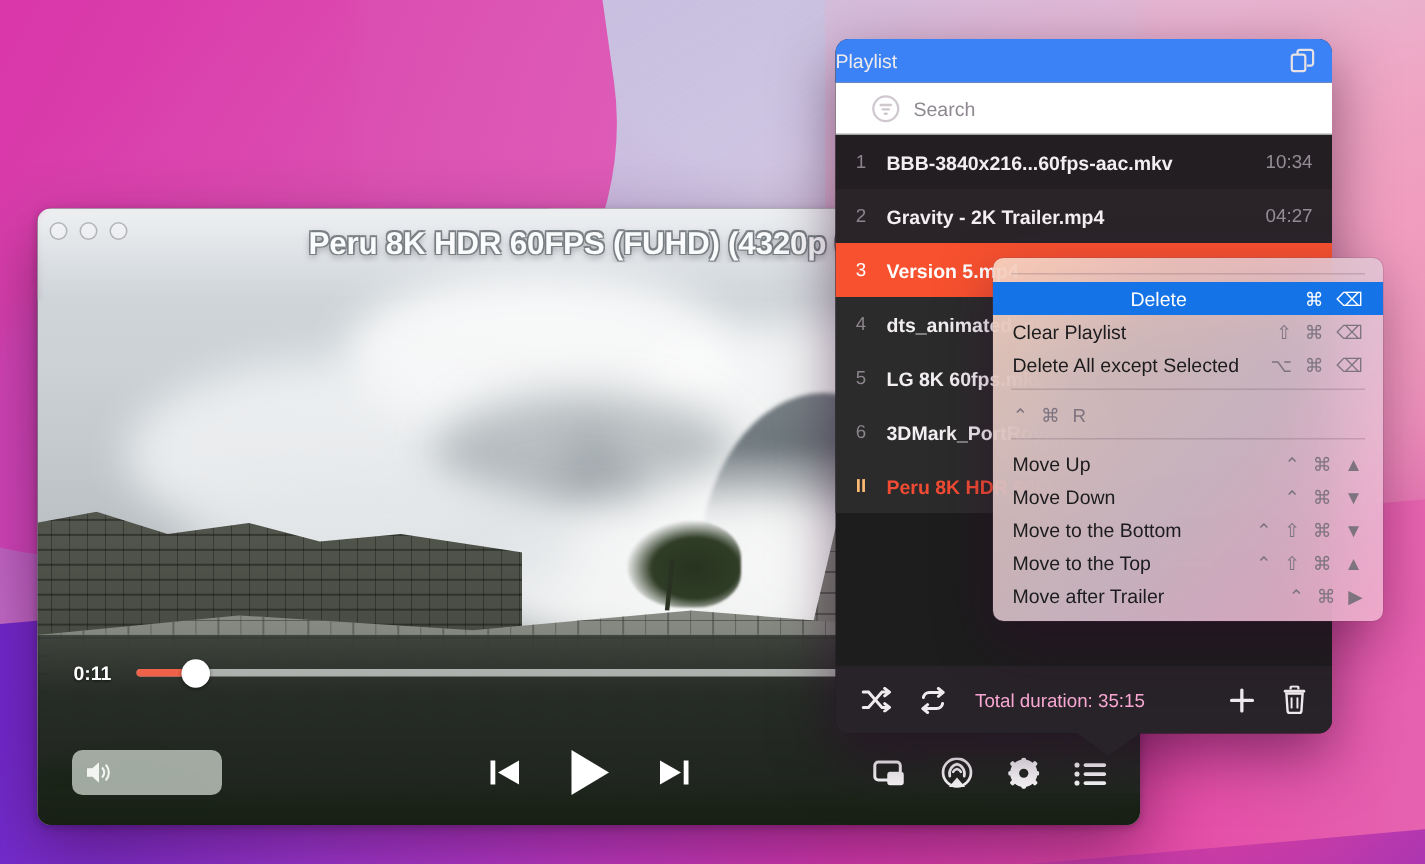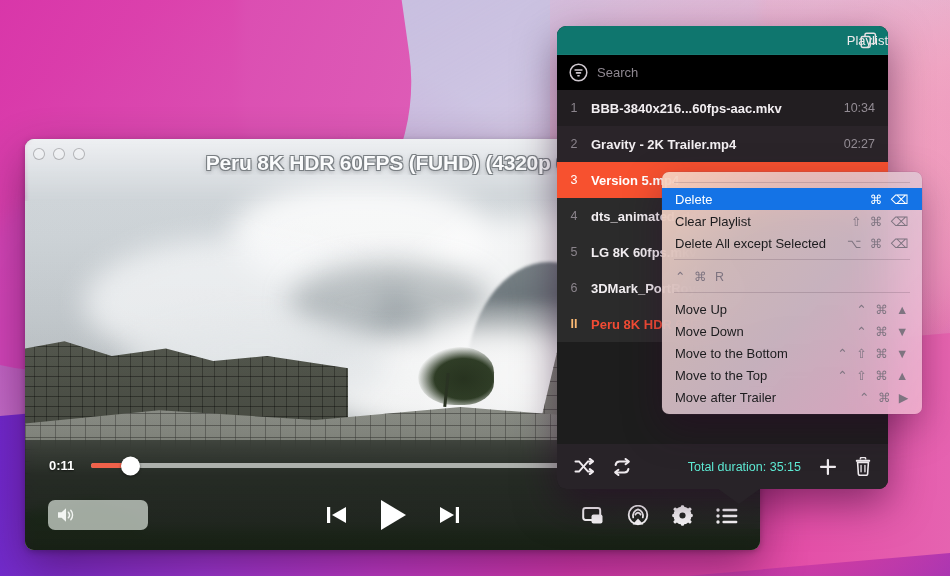--- a/index.html
+++ b/index.html
@@ -190,21 +190,21 @@
        1px -1px 0 rgba(120,125,130,0.95),
       -1px  1px 0 rgba(120,125,130,0.95),
        1px  1px 0 rgba(120,125,130,0.95),
        0 2px 5px rgba(60,60,65,0.5);
     white-space: nowrap;
     overflow: hidden;
   }
 
   
   #controlbar {
-    position: absolute; left: 0; bottom: 0; width: 100%; height: 110px;
+    position: absolute; left: 0; bottom: 0; width: 100%; height: 127px;
     background: linear-gradient(180deg, rgba(24,30,24,0.60) 0%, rgba(22,28,22,0.82) 32%, rgba(20,26,20,0.86) 100%);
     backdrop-filter: blur(6px);
   }
   #seek-row {
     position: absolute; left: 24px; right: 24px; top: 18px;
     display: flex; align-items: center; gap: 12px;
   }
   #cur-time {
     font-size: 13px; font-weight: bold; color: #ffffff;
     min-width: 30px;
@@ -258,36 +258,36 @@
     box-shadow: 0 14px 40px rgba(40,0,40,0.5);
     overflow: visible;
   }
   #pl-clip {
     position: absolute; inset: 0;
     border-radius: 9px;
     overflow: hidden;
   }
   #pl-header {
     height: 29px;
-    background: #0f766e;
-    display: flex; align-items: center; justify-content: flex-end;
+    background: #3b82f6;
+    display: flex; align-items: center; justify-content: flex-start;
     position: relative;
     border-bottom: 1px solid rgba(255,255,255,0.04);
   }
   #pl-title {
     font-size: 13px; color: #eeeaec; font-weight: normal;
   }
   #pl-copy-btn {
     position: absolute; right: 11px; top: 6px;
   }
   #pl-search {
     height: 35px;
-    background: #000000;
+    background: #ffffff;
     display: flex; align-items: center;
-    gap: 9px; padding-left: 12px;
+    gap: 9px; padding-left: 24px;
     border-bottom: 1px solid rgba(0,0,0,0.35);
   }
   #pl-search-text { font-size: 13px; color: #8e8790; }
   #pl-list { background: #241f23; }
   .pl-row {
     height: 36px;
     display: flex; align-items: center;
     padding: 0 13px 0 0;
     position: relative;
   }
@@ -316,22 +316,22 @@
   .pl-row.playing .name { color: #f24b34; }
   #pl-footer {
     position: absolute; left: 0; bottom: 0; width: 100%;
     height: 45px;
     background: #282328;
     display: flex; align-items: center;
     padding: 0 17px;
     gap: 18px;
   }
   #pl-total {
-    flex: 1; text-align: right;
-    font-size: 12.5px; color: #5eead4;
+    flex: 1; text-align: left;
+    font-size: 12.5px; color: #f9a8d4;
   }
   #pl-tail {
     position: absolute;
     left: 160px; bottom: -15px;
     width: 44px; height: 16px;
     overflow: hidden;
   }
   #pl-tail i {
     display: block;
     width: 44px; height: 16px;
@@ -360,21 +360,21 @@
     color: #1c1c1e;
   }
   .mi .lbl { flex: 1; white-space: nowrap; }
   .mi .sc {
     font-size: 12.5px;
     color: #7e7480;
     letter-spacing: 2.5px;
     font-family: "Liberation Sans", sans-serif;
     white-space: nowrap;
   }
-  .mi.hl { background: #1473e6; color: #ffffff; }
+  .mi.hl { background: #1473e6; color: #ffffff; text-align: center; }
   .mi.hl .sc { color: #ffffff; }
   .msep {
     height: 1px; margin: 5px 12px;
     background: rgba(90,70,85,0.22);
   }
 </style>
 </head>
 <body>
 
 <div id="desktop">
@@ -528,21 +528,21 @@
 
       <div id="pl-list">
         <div class="pl-row dark">
           <div class="idx">1</div>
           <div class="name">BBB-3840x216...60fps-aac.mkv</div>
           <div class="dur">10:34</div>
         </div>
         <div class="pl-row alt">
           <div class="idx">2</div>
           <div class="name">Gravity - 2K Trailer.mp4</div>
-          <div class="dur">02:27</div>
+          <div class="dur">04:27</div>
         </div>
         <div class="pl-row selected">
           <div class="idx">3</div>
           <div class="name">Version 5.mp4</div>
           <div class="dur"></div>
         </div>
         <div class="pl-row plain">
           <div class="idx">4</div>
           <div class="name">dts_animated_demo.mkv</div>
           <div class="dur"></div>

